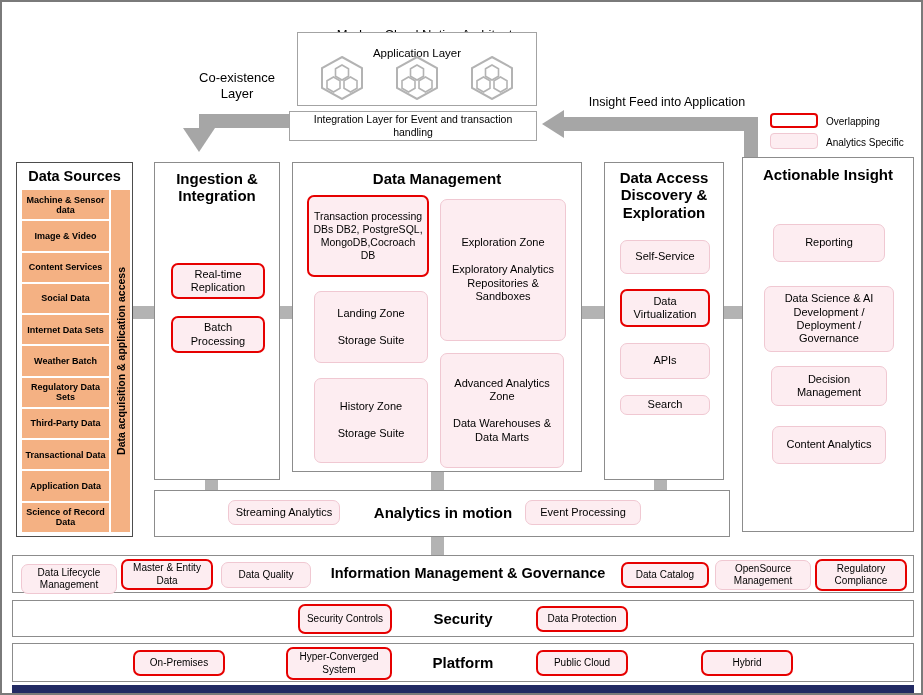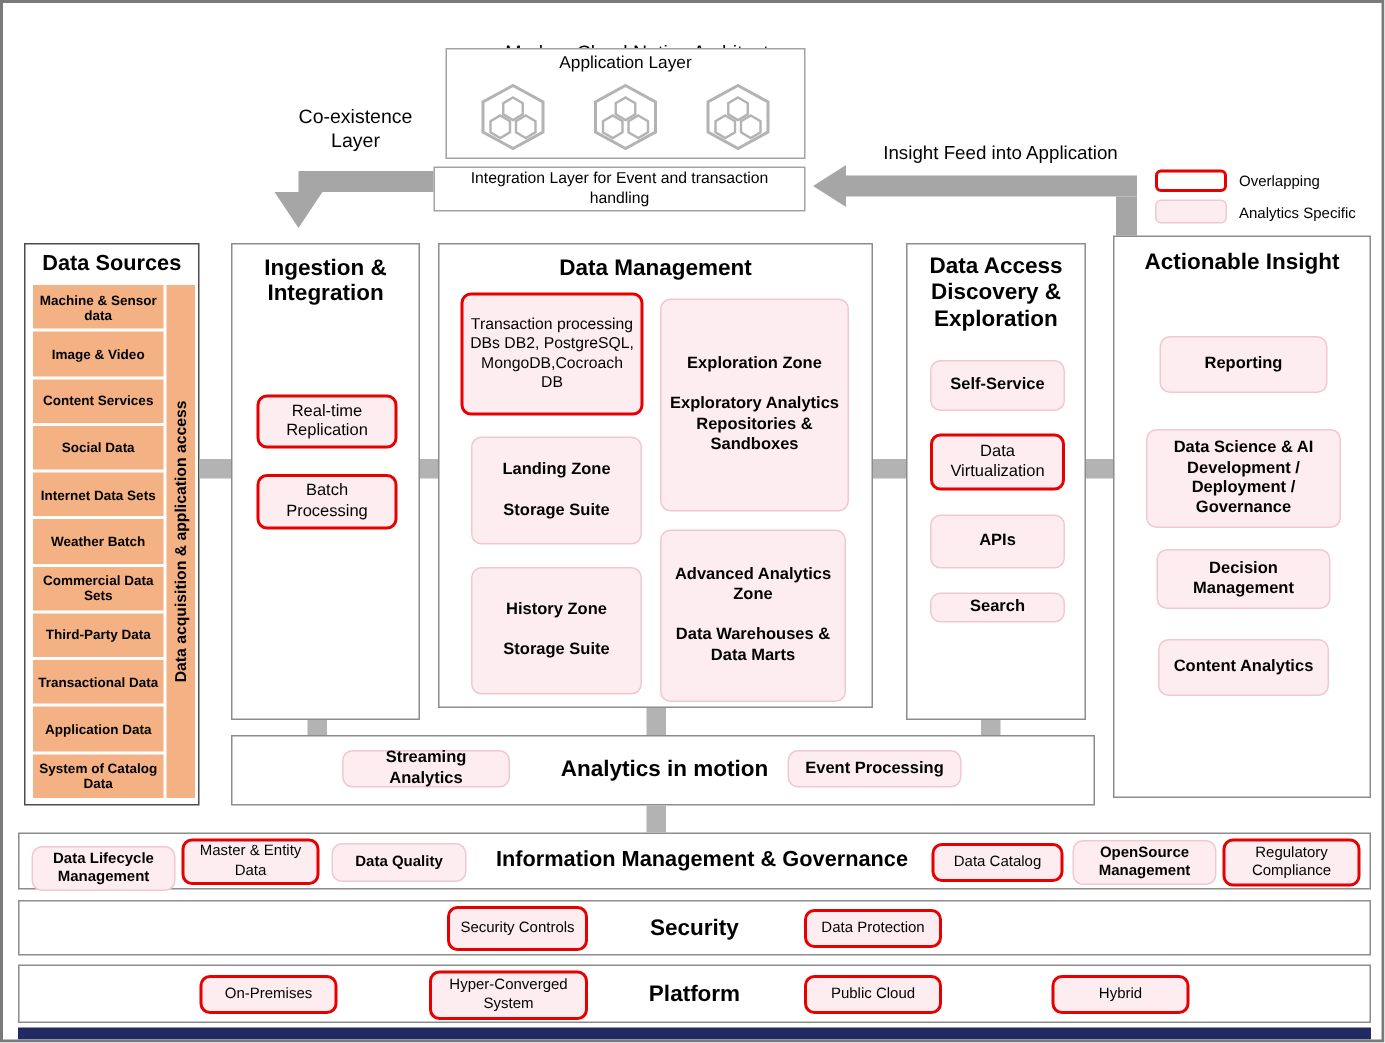--- a/index.html
+++ b/index.html
@@ -25,21 +25,21 @@
     line-height: 1.15; white-space: pre-line;
   }
 
   .pink, .red {
     position: absolute;
     display: flex; align-items: center; justify-content: center;
     text-align: center; font-size: 11px; line-height: 1.22;
     white-space: pre-line; padding: 2px 3px;
     border-radius: 7px;
   }
-  .pink { background: var(--pink, #fdedf1); border: 1px solid #f0c8d2; font-weight: bold; }
+  .pink { background: var(--pink, #fdedf1); border: 1px solid #f0c8d2; }
   .red  { background: var(--pink, #fdedf1); border: 2.5px solid var(--red, #e60000); }
 
   .small { font-size: 10px; }
 
   .src-items {
     position: absolute;
     display: flex; flex-direction: column; gap: 2px;
   }
   .src-item {
     flex: 1; background: var(--orange, #f4b183);
@@ -82,21 +82,21 @@
   .row-title { position: absolute; font-weight: bold; font-size: 15px; text-align: center; }
 </style>
 </head>
 <body>
 
 <div class="canvas">
 
   <div class="t" style="left:272px; top:9px; width:320px;margin-top:16px;">Modern Cloud Native Architecture</div>
 
   <div class="box" style="left:295px; top:30px; width:240px; height:74px; border-color:#a3a3a3;">
-    <div style="text-align:center; font-size:11.5px; padding-top:3px;">Application Layer</div>
+    <div style="text-align:center; font-size:11.5px; padding-top:3px;margin-top:11px;">Application Layer</div>
     <div class="hexrow">
       <svg width="46" height="44" viewBox="0 0 46 44">
         <polygon points="23,1 43,12 43,32 23,43 3,32 3,12" fill="none" stroke="#b3b3b3" stroke-width="2"></polygon>
         <polygon points="23,9 29.5,12.8 29.5,20.2 23,24 16.5,20.2 16.5,12.8" fill="none" stroke="#b3b3b3" stroke-width="1.6"></polygon>
         <polygon points="14.5,21 21,24.8 21,32.2 14.5,36 8,32.2 8,24.8" fill="none" stroke="#b3b3b3" stroke-width="1.6"></polygon>
         <polygon points="31.5,21 38,24.8 38,32.2 31.5,36 25,32.2 25,24.8" fill="none" stroke="#b3b3b3" stroke-width="1.6"></polygon>
       </svg>
       <svg width="46" height="44" viewBox="0 0 46 44">
         <polygon points="23,1 43,12 43,32 23,43 3,32 3,12" fill="none" stroke="#b3b3b3" stroke-width="2"></polygon>
         <polygon points="23,9 29.5,12.8 29.5,20.2 23,24 16.5,20.2 16.5,12.8" fill="none" stroke="#b3b3b3" stroke-width="1.6"></polygon>
@@ -137,25 +137,25 @@
 
   <div class="box" style="left:14px; top:160px; width:117px; height:375px; border:1.5px solid #4d4d4d;">
     <div class="col-title" style="top:5px; font-size:14.5px;">Data Sources</div>
     <div class="src-items" style="left:5px; top:27px; width:87px; height:342px;">
       <div class="src-item">Machine &amp; Sensor data</div>
       <div class="src-item">Image &amp; Video</div>
       <div class="src-item">Content Services</div>
       <div class="src-item">Social Data</div>
       <div class="src-item">Internet Data Sets</div>
       <div class="src-item">Weather Batch</div>
-      <div class="src-item">Commercial Data Sets</div>
+      <div class="src-item">Regulatory Data Sets</div>
       <div class="src-item">Third-Party Data</div>
       <div class="src-item">Transactional Data</div>
       <div class="src-item">Application Data</div>
-      <div class="src-item">System of Catalog Data</div>
+      <div class="src-item">Science of Record Data</div>
     </div>
     <div class="side-strip" style="left:94px; top:27px; width:19px; height:342px;">
       <span>Data acquisition &amp; application access</span>
     </div>
   </div>
 
   <div class="box" style="left:152px; top:160px; width:126px; height:318px;">
     <div class="col-title" style="top:7px;">Ingestion &amp;
 Integration</div>
     <div class="red" style="left:16px; top:100px; width:94px; height:36px;">Real-time Replication</div>

